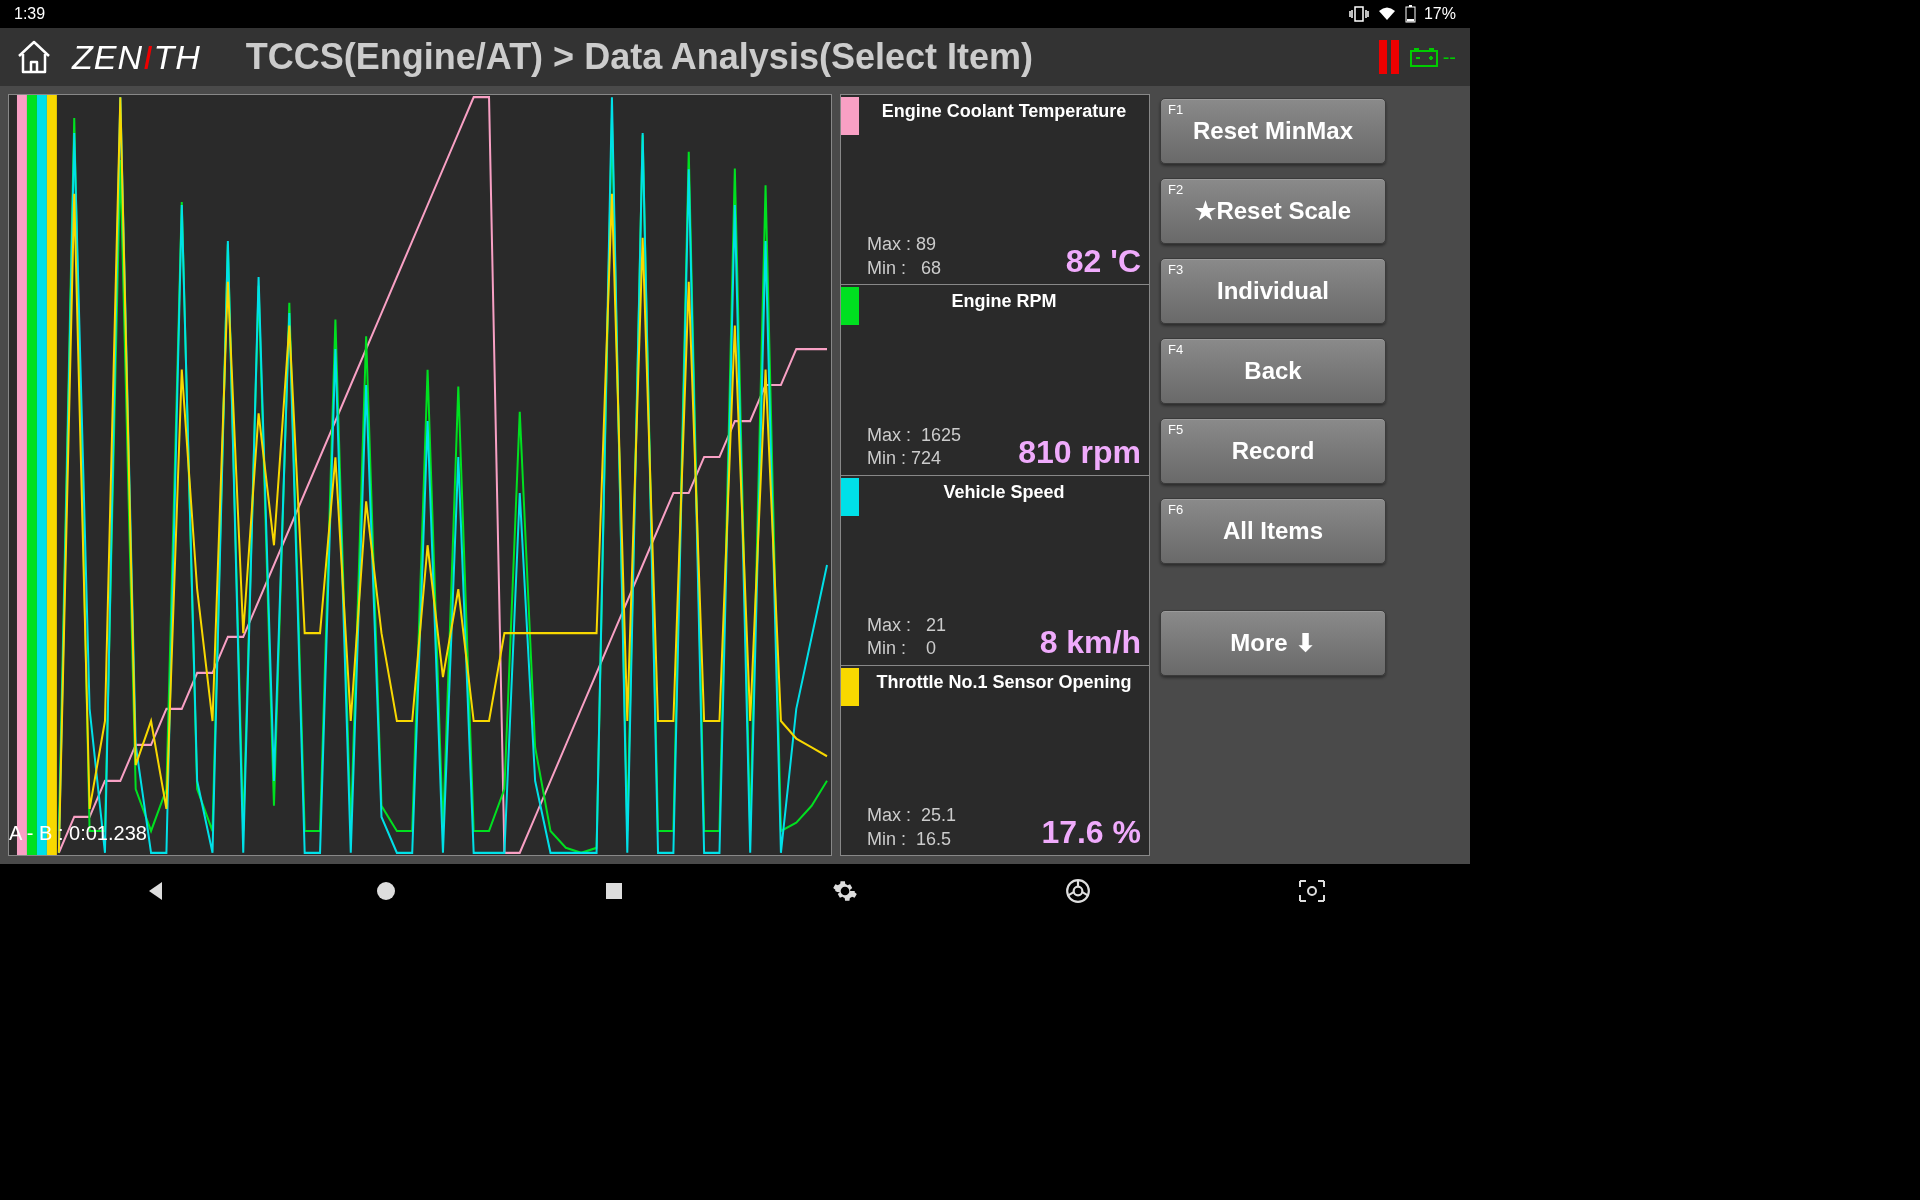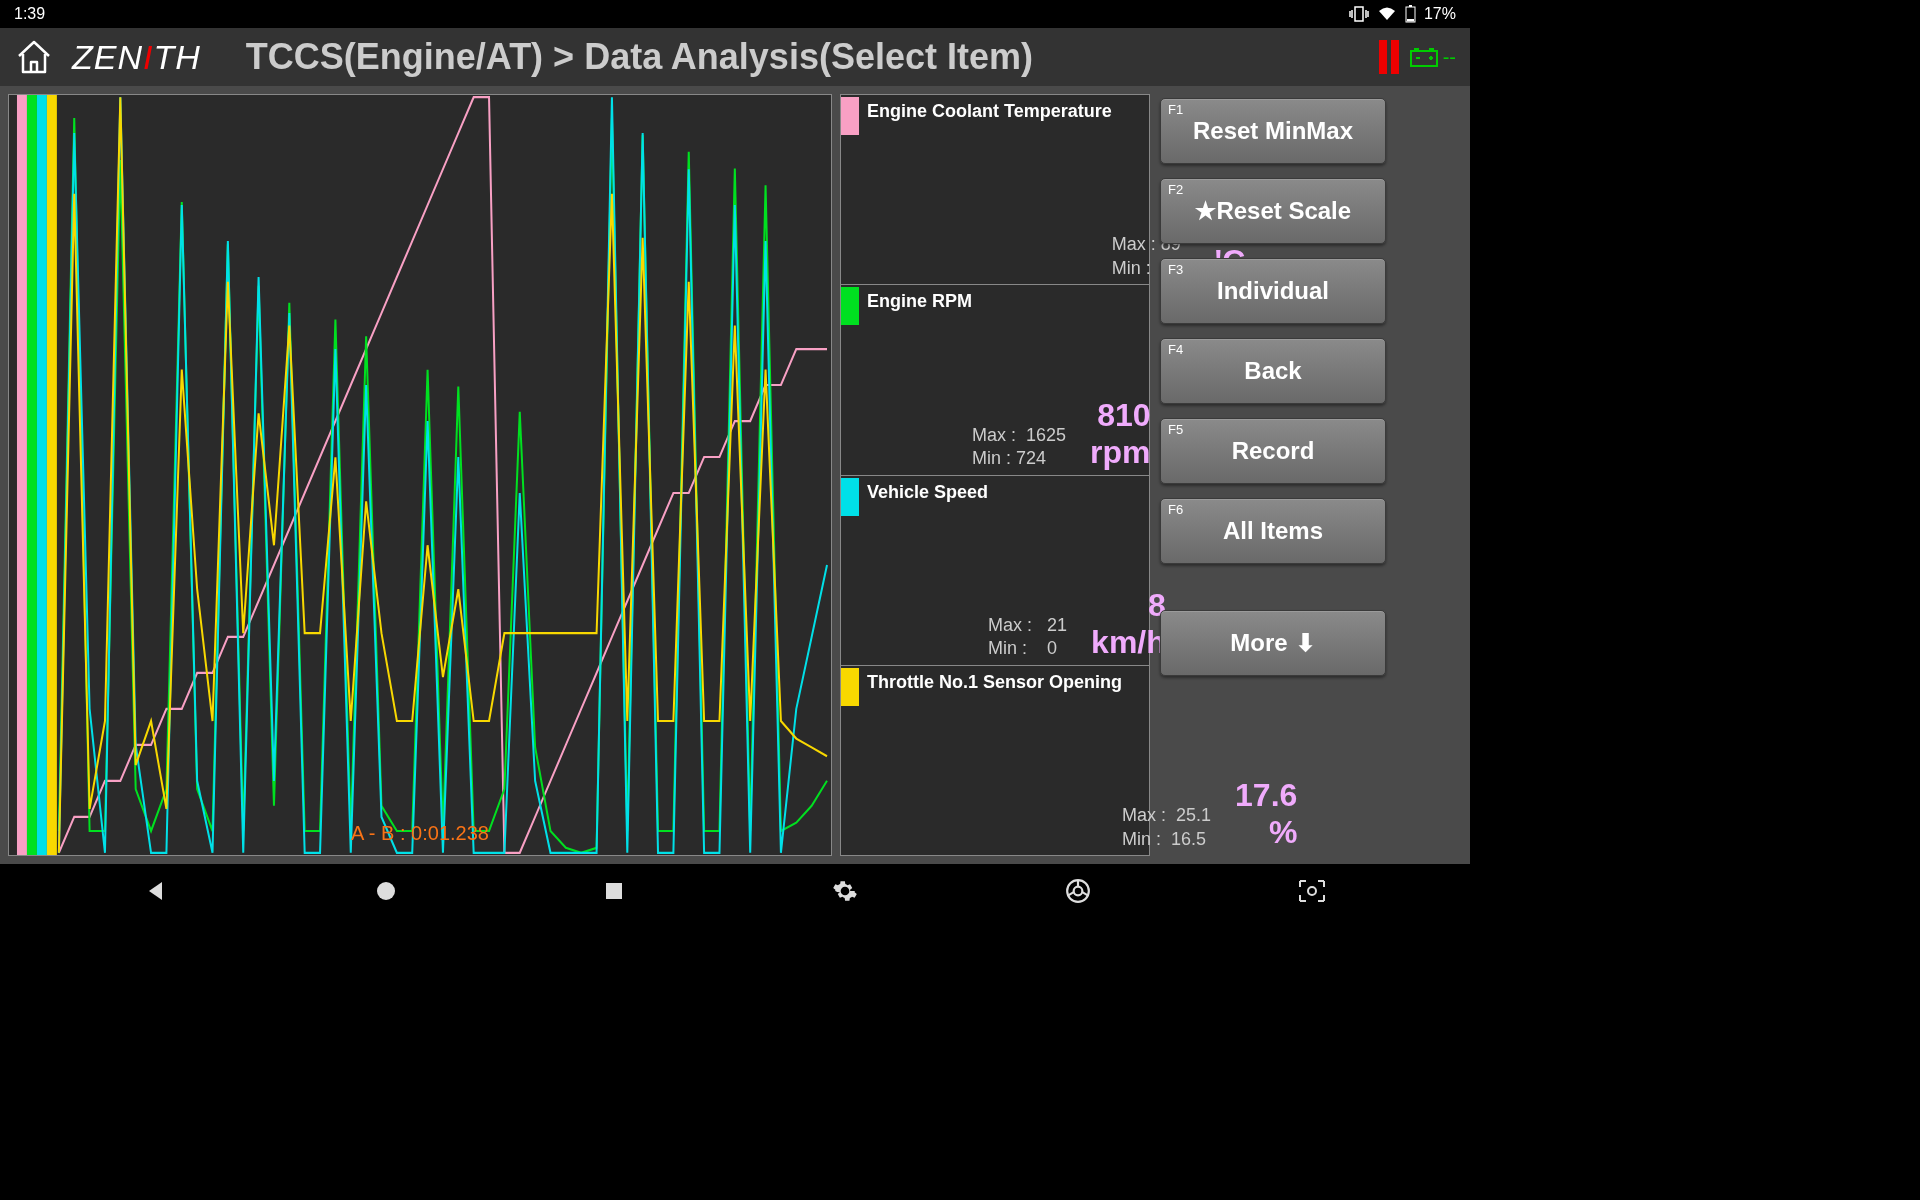--- a/index.html
+++ b/index.html
@@ -60,21 +60,21 @@
 
 .chart-area {
   width: 824px;
   background: #2a2a2a;
   border: 1px solid #888;
   position: relative;
 }
 .chart-svg { width: 100%; height: 100%; display: block; }
 .chart-footer {
   position: absolute; bottom: 10px; left: 0; right: 0;
-  text-align: center; font-size: 20px; color: #f97316;
+  font-size: 20px; color: #ffffff;
 }
 
 
 .data-col {
   width: 310px;
   display: flex; flex-direction: column;
   border: 1px solid #888;
   background: #2a2a2a;
 }
 .data-panel {
@@ -82,21 +82,21 @@
   border-bottom: 1px solid #888;
   position: relative;
   display: flex;
 }
 .data-panel:last-child { border-bottom: none; }
 .color-chip {
   width: 18px; height: 38px;
   margin: 2px 8px 0 0;
   flex-shrink: 0;
 }
-.panel-body { flex: 1; display: flex; flex-direction: row; }
+.panel-body { flex: 1; display: flex; flex-direction: column; padding-right: 8px; }
 .param-name { font-size: 18px; font-weight: bold; color: #fff; padding-top: 6px; text-align: center; flex-shrink: 0; }
 .panel-bottom { margin-top: auto; display: flex; align-items: flex-end; justify-content: space-between; padding-bottom: 4px; gap: 24px; }
 .minmax { font-size: 18px; color: #ccc; line-height: 1.3; white-space: pre; }
 .big-val { font-size: 32px; font-weight: bold; color: #f0abfc; text-align: right; }
 
 
 .btn-col { width: 230px; display: flex; flex-direction: column; gap: 14px; padding: 4px 2px 0 2px; }
 .fn-btn {
   background: linear-gradient(to bottom, #8a8a8a, #696969);
   border: 1px solid #3a3a3a;

